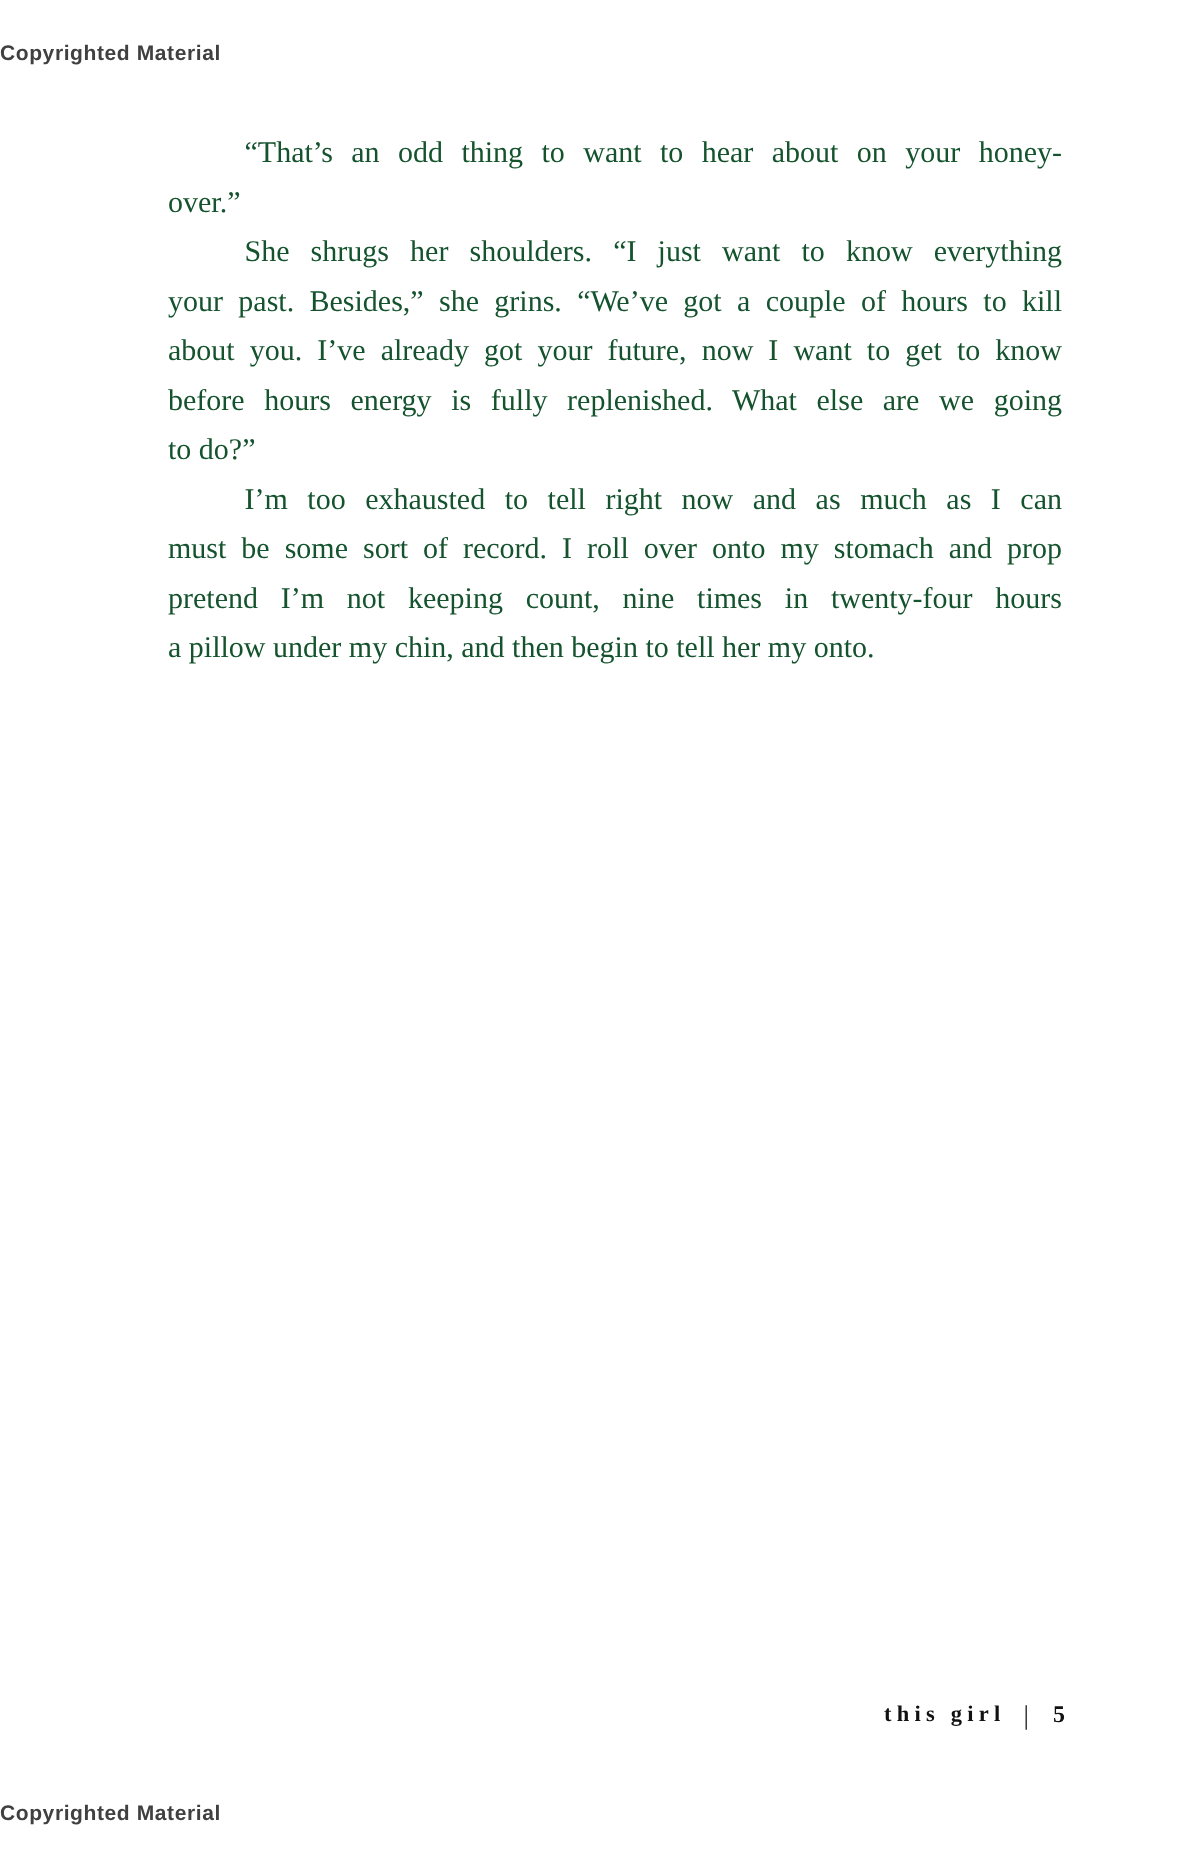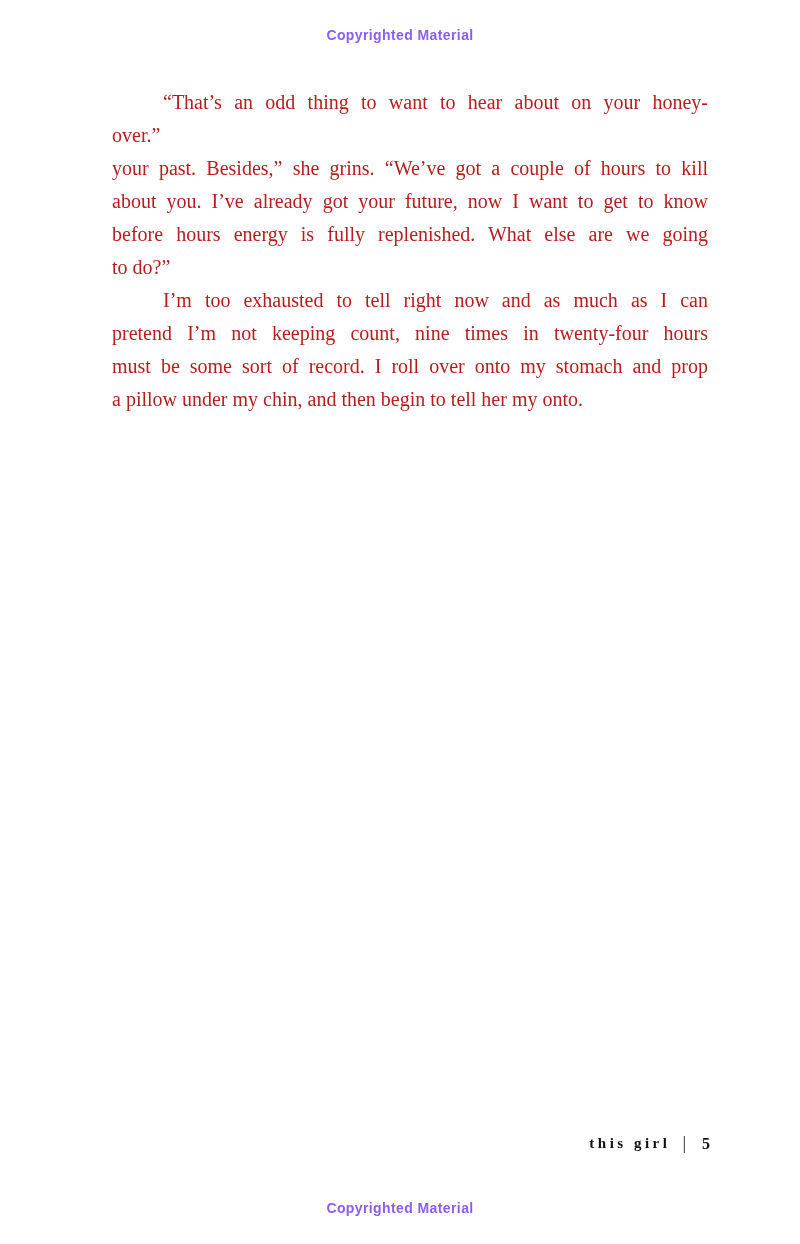--- a/index.html
+++ b/index.html
@@ -8,36 +8,36 @@
     width: 800px;
     height: 1244px;
     position: relative;
     font-family: "Liberation Serif", serif;
     overflow: hidden;
   }
   .copyright {
     position: absolute;
     left: 0;
     width: 100%;
-    text-align: center;
+    text-align: left;
     font-family: "Liberation Sans", sans-serif;
     font-size: 14px;
     font-weight: 700;
-    color: #8b5cf6;
+    color: #404040;
     letter-spacing: 0.4px;
   }
   .copyright.top { top: 27px; }
   .copyright.bottom { top: 1200px; }
   .body-text {
     position: absolute;
     top: 86px;
     left: 112px;
     width: 596px;
     font-size: 20px;
-    color: #b91c1c;
+    color: #14532d;
   }
   .line {
     line-height: 33px;
     height: 33px;
     text-align: justify;
     text-align-last: justify;
     overflow: visible;
   }
   .line.indent { text-indent: 51px; }
   .line.last { text-align: left; text-align-last: left; }
@@ -69,28 +69,29 @@
 </head>
 <body>
 
 <div class="copyright top">Copyrighted Material</div>
 
 <div class="body-text">
 
   <div class="line indent">“That’s an odd thing to want to hear about on your honey-</div>
   <div class="line last">over.”</div>
 
+  <div class="line indent">She shrugs her shoulders. “I just want to know everything</div>
   <div class="line">your past. Besides,” she grins. “We’ve got a couple of hours to kill</div>
   <div class="line">about you. I’ve already got your future, now I want to get to know</div>
   <div class="line">before hours energy is fully replenished. What else are we going</div>
   <div class="line last">to do?”</div>
 
   <div class="line indent">I’m too exhausted to tell right now and as much as I can</div>
+  <div class="line">must be some sort of record. I roll over onto my stomach and prop</div>
   <div class="line">pretend I’m not keeping count, nine times in twenty-four hours</div>
-  <div class="line">must be some sort of record. I roll over onto my stomach and prop</div>
   <div class="line last">a pillow under my chin, and then begin to tell her my onto.</div>
 </div>
 
 <div class="page-footer">
   <span class="book-title">this girl</span>
   <span class="footer-separator">|</span>
   <span class="page-number">5</span>
 </div>
 
 <div class="copyright bottom">Copyrighted Material</div>

